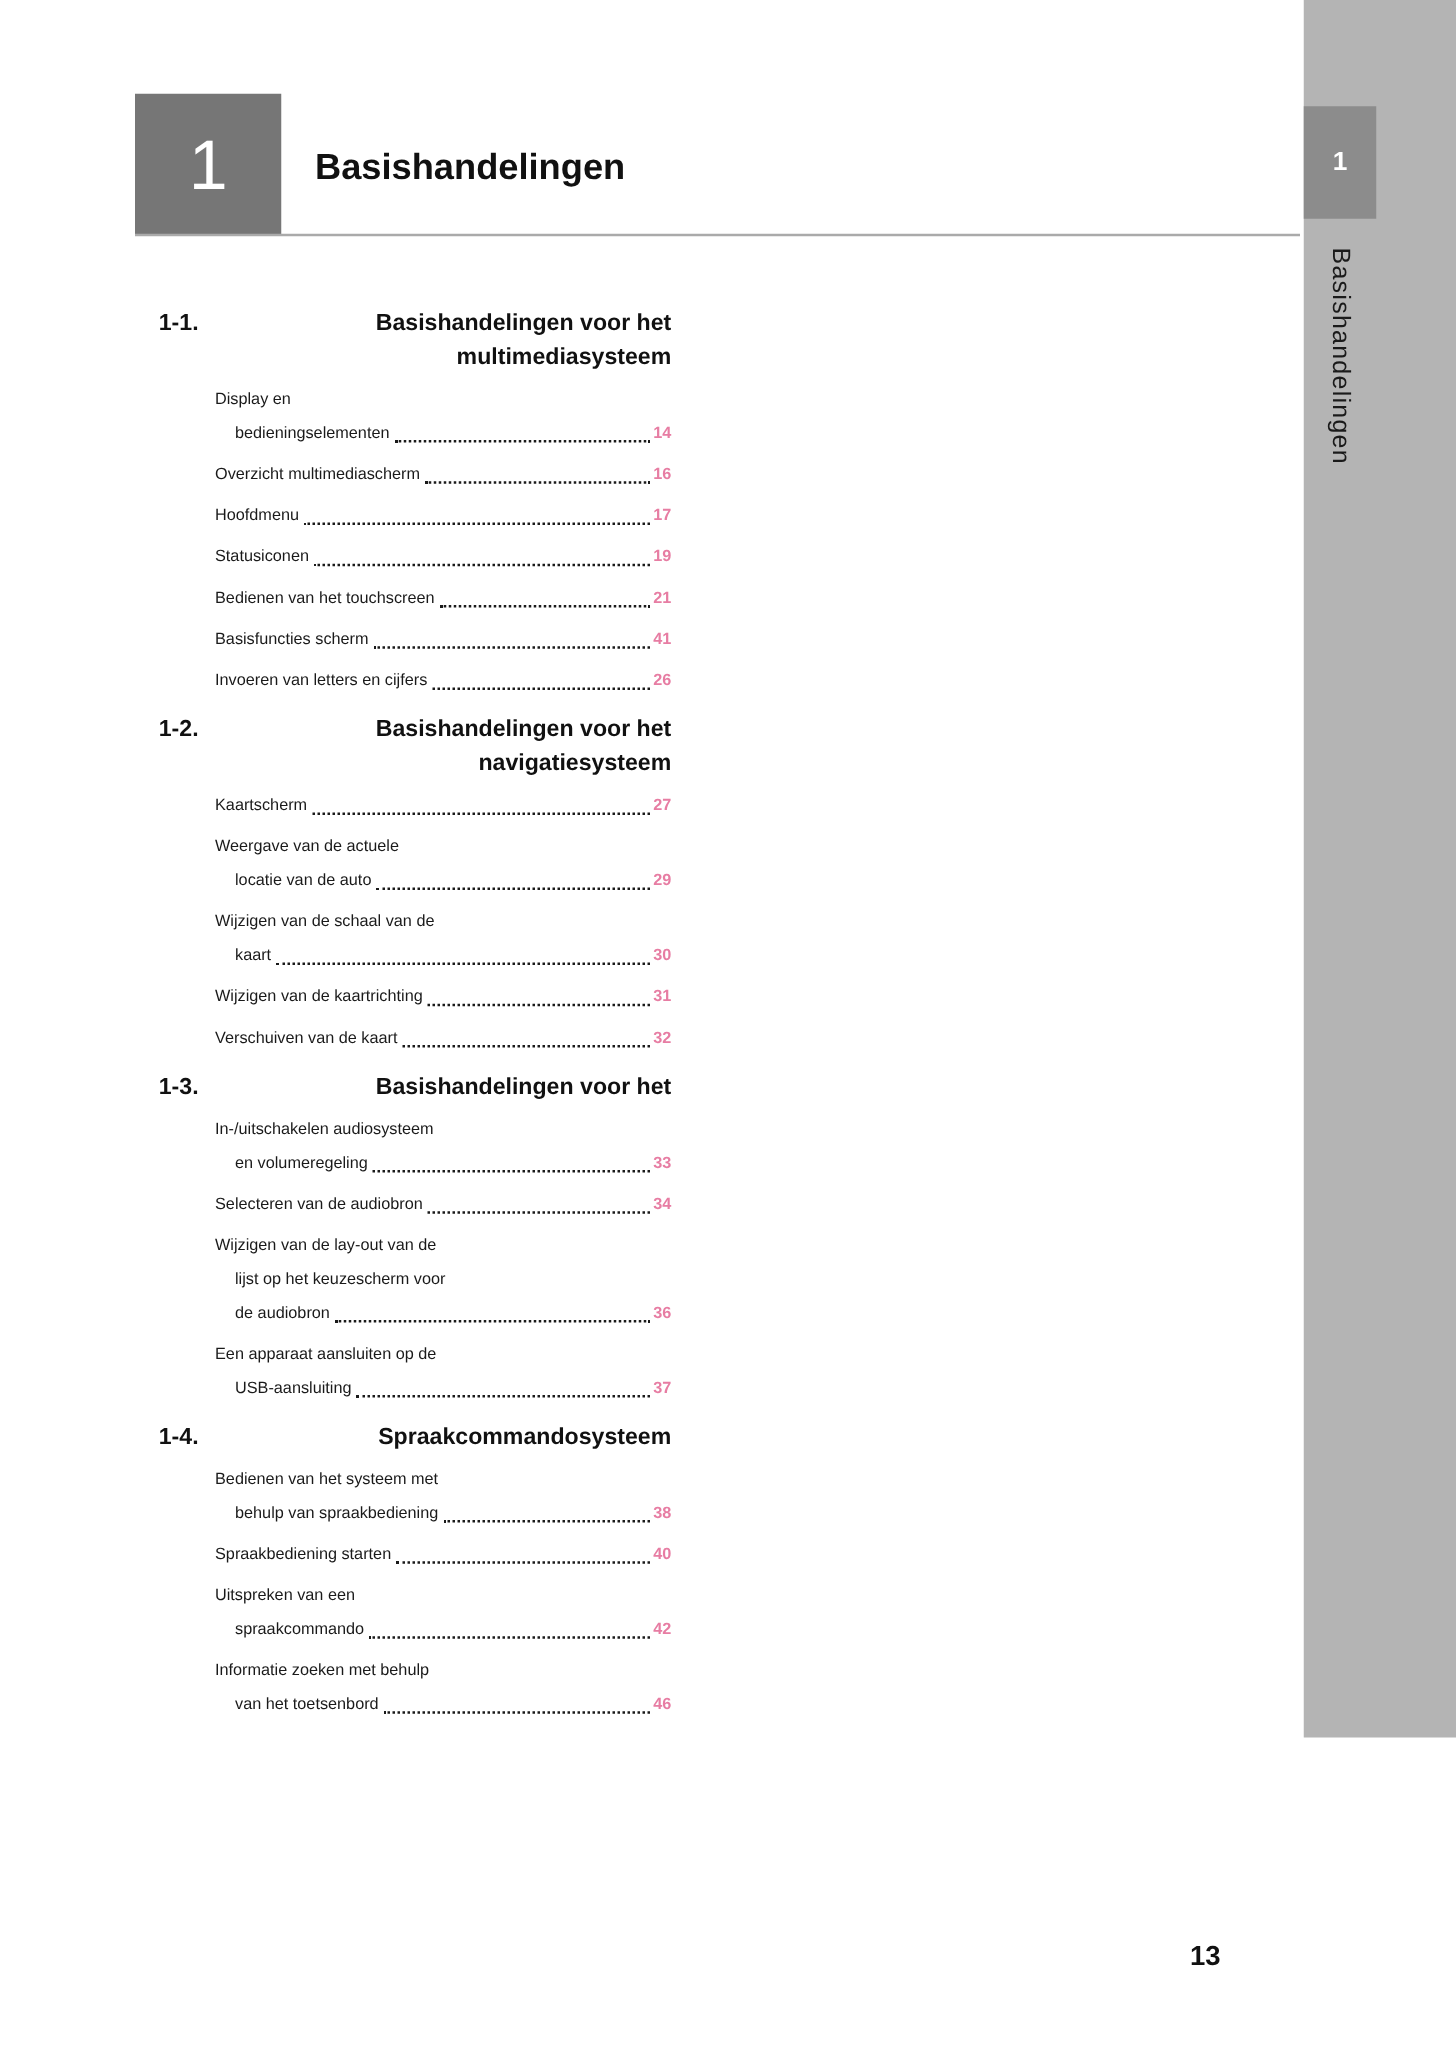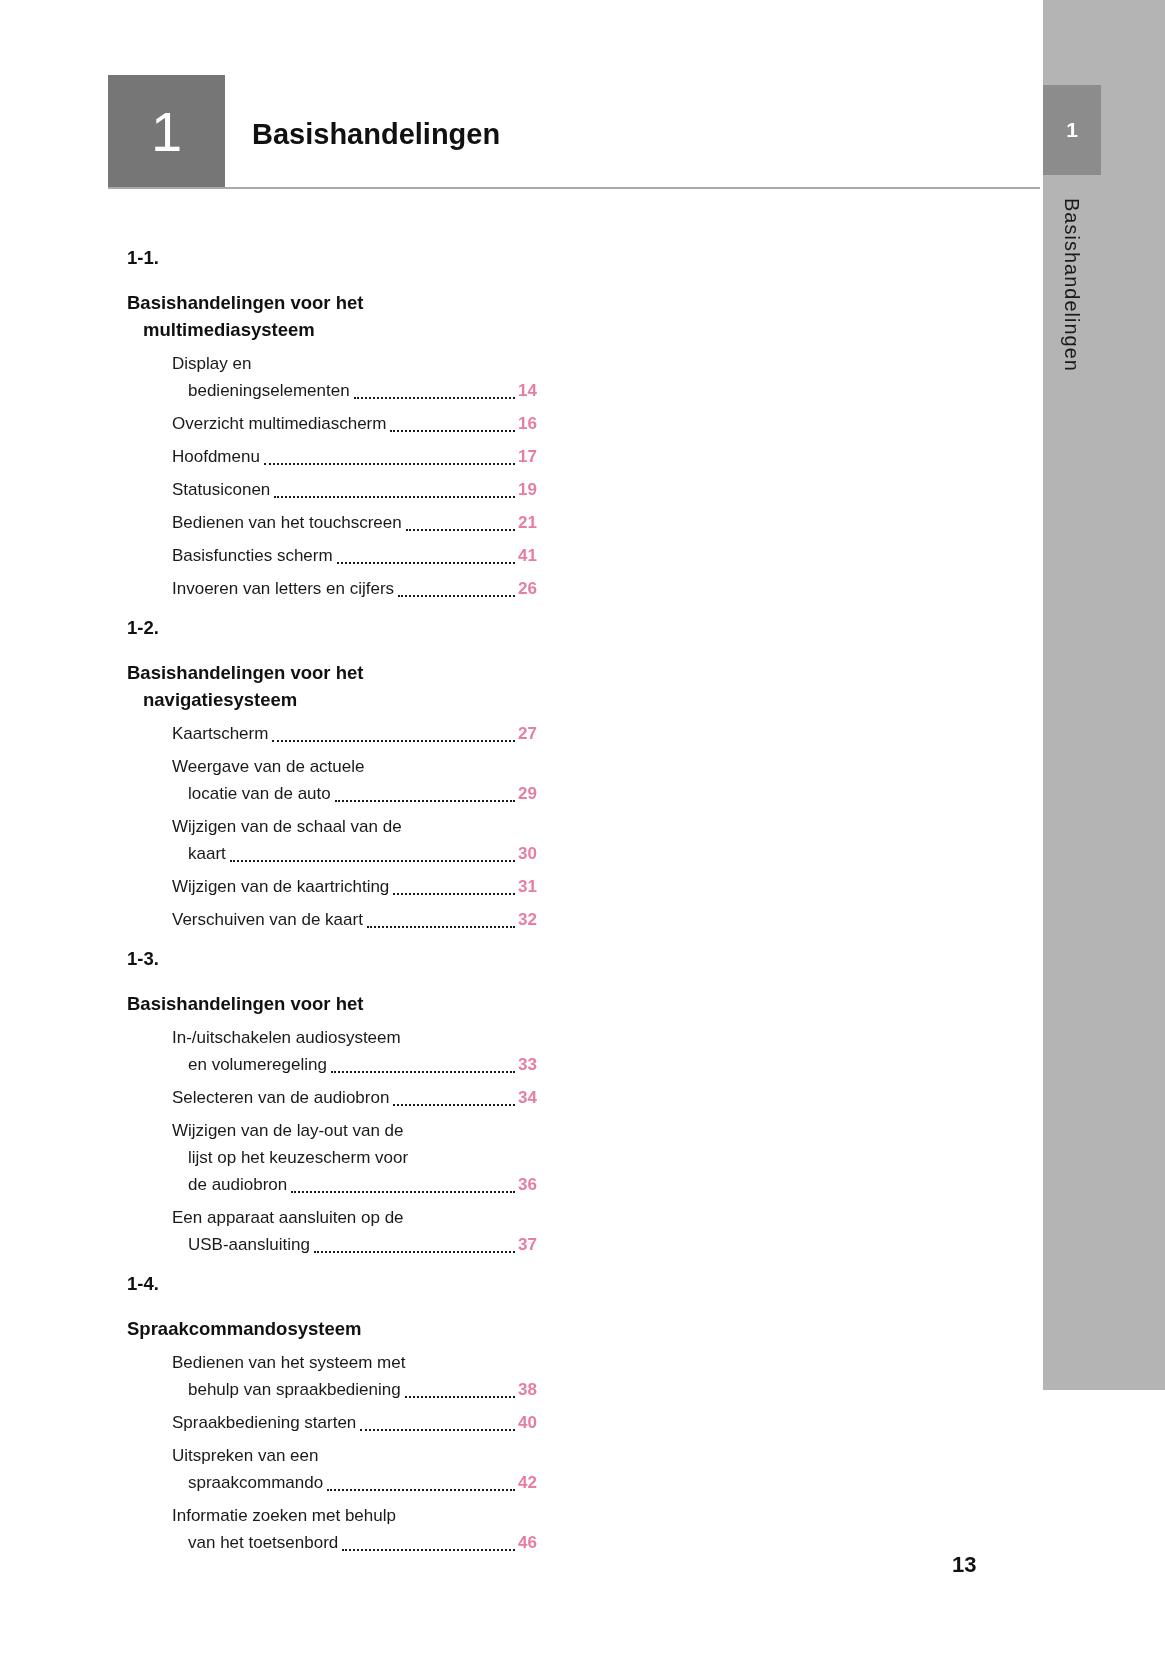--- a/index.html
+++ b/index.html
@@ -97,33 +97,32 @@
     width: 410px;
   }
   .toc-section { margin-bottom: 6px; }
   .sec-heading {
     display: flex;
     font-weight: bold;
     font-size: 18.5px;
     line-height: 27px;
     margin: 12px 0 7px 0;
     color: #111111;
-    flex-direction: column;
   }
   .toc-section:first-child .sec-heading { margin-top: 0; }
   .sec-num {
     flex: 0 0 45px;
   }
-  .sec-title { flex: 1; display: block; }
+  .sec-title { flex: 1; display: block; text-align: right; }
   .sec-title-line { display: block; }
   .sec-title-line.cont { padding-left: 16px; }
 
   .entry {
     margin: 0 0 6px 45px;
-    font-size: 17px;
+    font-size: 13px;
     line-height: 27px;
   }
   .entry-line { display: block; }
   .entry-line.cont { padding-left: 16px; }
   .entry-line.last {
     display: flex;
     align-items: flex-end;
   }
   .entry-line.last .etxt { white-space: nowrap; text-align: center; }
   .leader {

